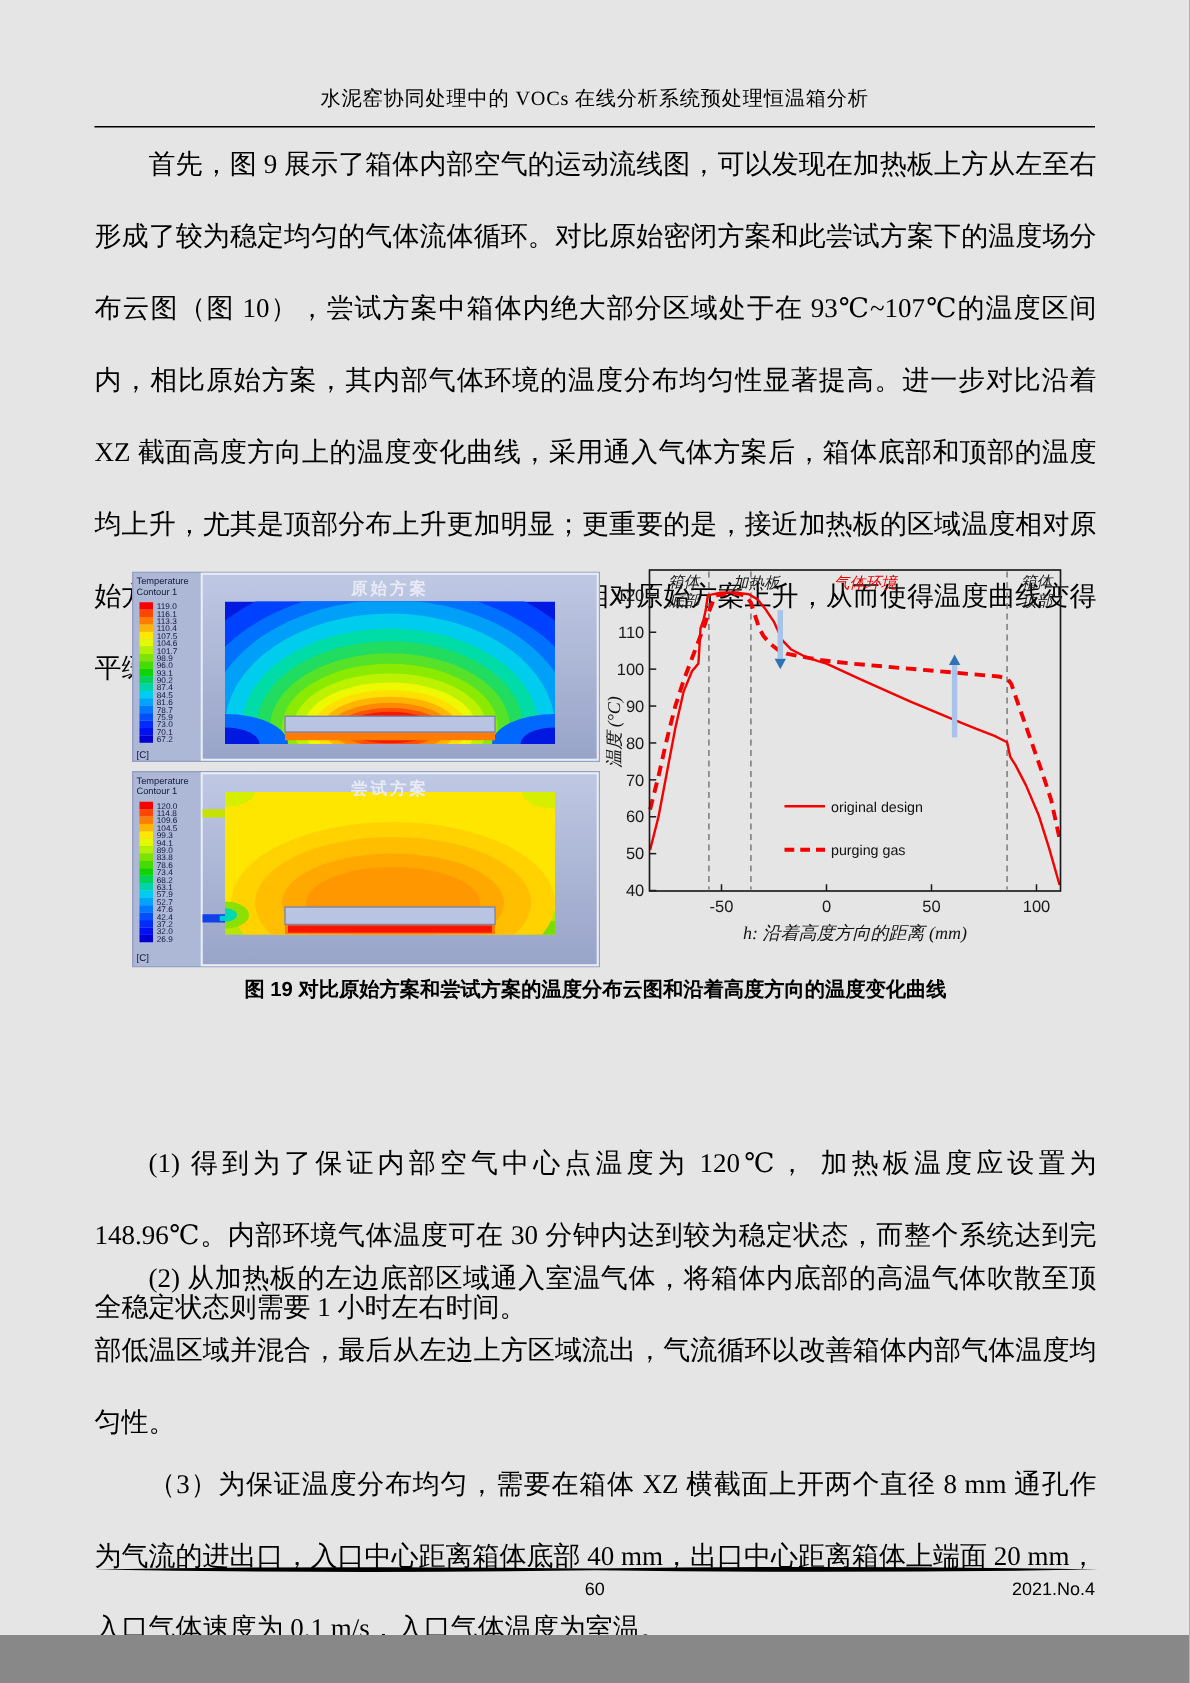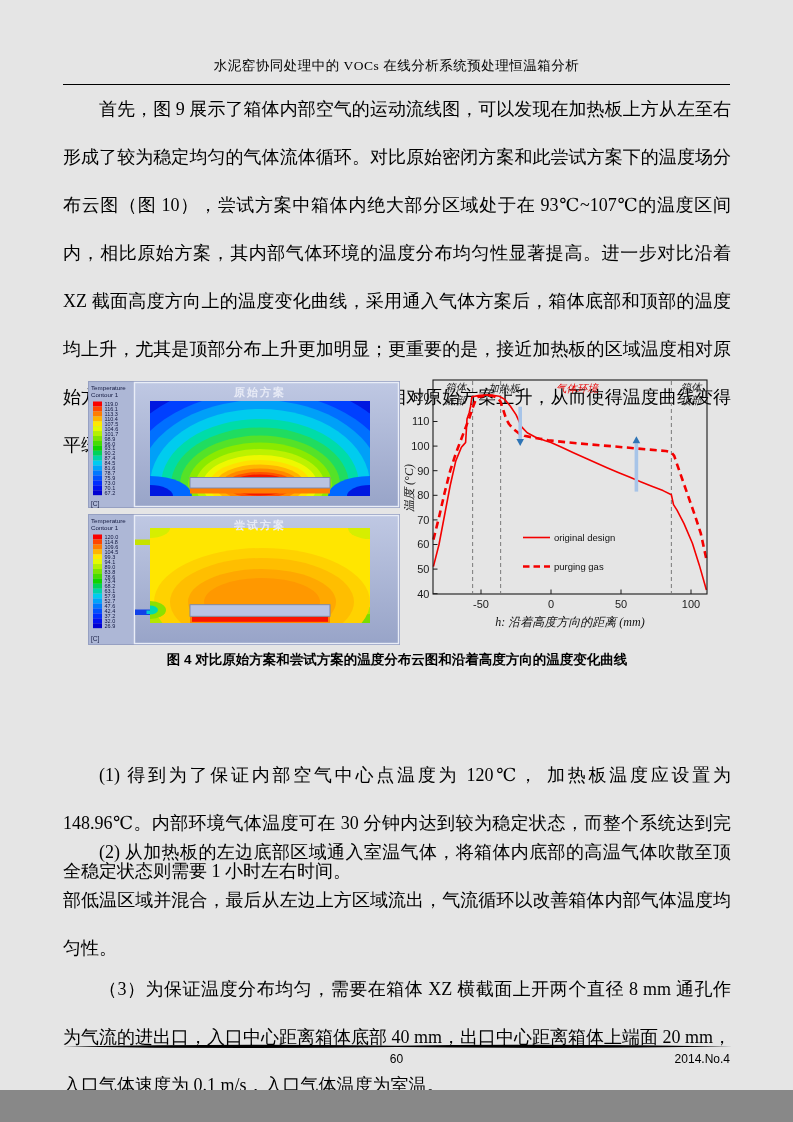--- a/index.html
+++ b/index.html
@@ -259,25 +259,25 @@
         <text x="172.9" y="14" text-anchor="middle" class="ann" fill="#e80000">气体环境</text>
         <text x="287" y="13" text-anchor="middle" class="ann" fill="#1a1a1a">箱体</text>
         <text x="287" y="26" text-anchor="middle" class="ann" fill="#1a1a1a">顶部</text>
         <line x1="119" y1="159.5" x2="146" y2="159.5" stroke="#f40000" stroke-width="1.6" stroke-dasharray="none"></line>
         <text x="150" y="163" class="legend-label">original design</text>
         <line x1="119" y1="188.5" x2="146" y2="188.5" stroke="#f40000" stroke-width="2.6" stroke-dasharray="6.5 4"></line>
         <text x="150" y="192" class="legend-label">purging gas</text>
       </svg>
   </div>
 
-  <div class="caption">图 4 对比原始方案和尝试方案的温度分布云图和沿着高度方向的温度变化曲线</div>
+  <div class="caption">图 19 对比原始方案和尝试方案的温度分布云图和沿着高度方向的温度变化曲线</div>
 
   <p class="body" style="top:712px;margin-top:39px;">(1) 得到为了保证内部空气中心点温度为 120℃， 加热板温度应设置为 148.96℃。内部环境气体温度可在 30 分钟内达到较为稳定状态，而整个系统达到完全稳定状态则需要 1 小时左右时间。</p>
   <p class="body" style="top:828px;">(2) 从加热板的左边底部区域通入室温气体，将箱体内底部的高温气体吹散至顶部低温区域并混合，最后从左边上方区域流出，气流循环以改善箱体内部气体温度均匀性。</p>
   <p class="body" style="top:930px;margin-top:35px;">（3）为保证温度分布均匀，需要在箱体 XZ 横截面上开两个直径 8 mm 通孔作为气流的进出口，入口中心距离箱体底部 40 mm，出口中心距离箱体上端面 20 mm，入口气体速度为 0.1 m/s，入口气体温度为室温。</p>
 
   <svg class="footer-rule" width="669" height="7" viewBox="0 0 669 7">
     <path d="M0,3.4 Q167,0.5 334,2.7 Q501,0.3 669,3.4 Q501,6.1 334,3.9 Q167,6.3 0,3.4 Z" fill="#000"></path>
   </svg>
   <div class="page-num">60</div>
-  <div class="issue">2014.No.4</div>
+  <div class="issue">2021.No.4</div>
 
 </div>
 
 </body></html>

